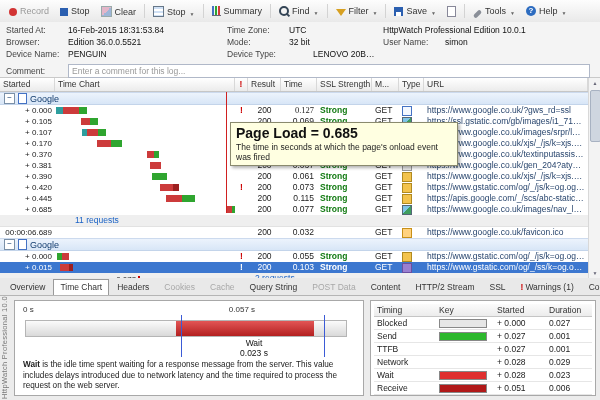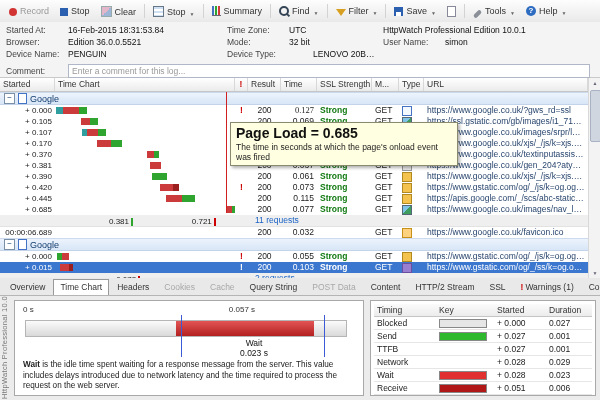--- a/index.html
+++ b/index.html
@@ -390,30 +390,20 @@
           <div class="cell warn" style="width: 13px;"></div>
           <div class="cell resultc" style="width: 33px;">200</div>
           <div class="cell timec" style="width: 36px;">0.077</div>
           <div class="cell ssl" style="width: 55px;">Strong</div>
           <div class="cell " style="width: 27px;">GET</div>
           <div class="cell typec" style="width: 25px;"><span class="typ typ-img"></span></div>
           <div class="cell url" style="flex: 1 1 0%;">https://www.google.co.uk/images/nav_logo195.png</div>
         </div>
         <div class="grow sum">
           <div class="cell started" style="width: 55px;"></div>
-          <div class="cell chartc" style="width: 180px;">
-            <span class="mark" style="left: 30%;">
-              <span>0.381</span>
-              <span class="flag" style="background: rgb(47, 165, 47);"></span>
-            </span>
-            <span class="mark" style="left: 76%;">
-              <span>0.721</span>
-              <span class="flag" style="background: rgb(204, 0, 0);"></span>
-            </span>
-          </div>
           <div class="cell warn" style="width: 13px;"></div>
           <div class="cell " style="flex: 1 1 0%;"><span class="req-link">11 requests</span></div>
         </div>
         <div class="grow">
           <div class="cell started" style="width: 55px;">00:00:06.689</div>
           <div class="cell chartc" style="width: 180px;"></div>
           <div class="cell warn" style="width: 13px;"></div>
           <div class="cell resultc" style="width: 33px;">200</div>
           <div class="cell timec" style="width: 36px;">0.032</div>
           <div class="cell ssl" style="width: 55px;"></div>

